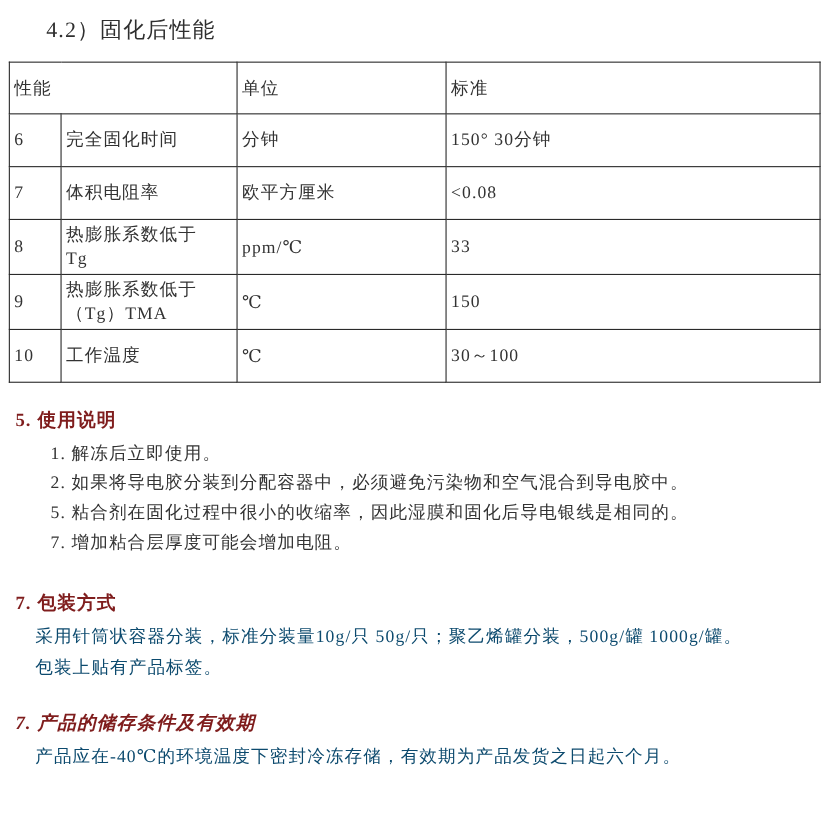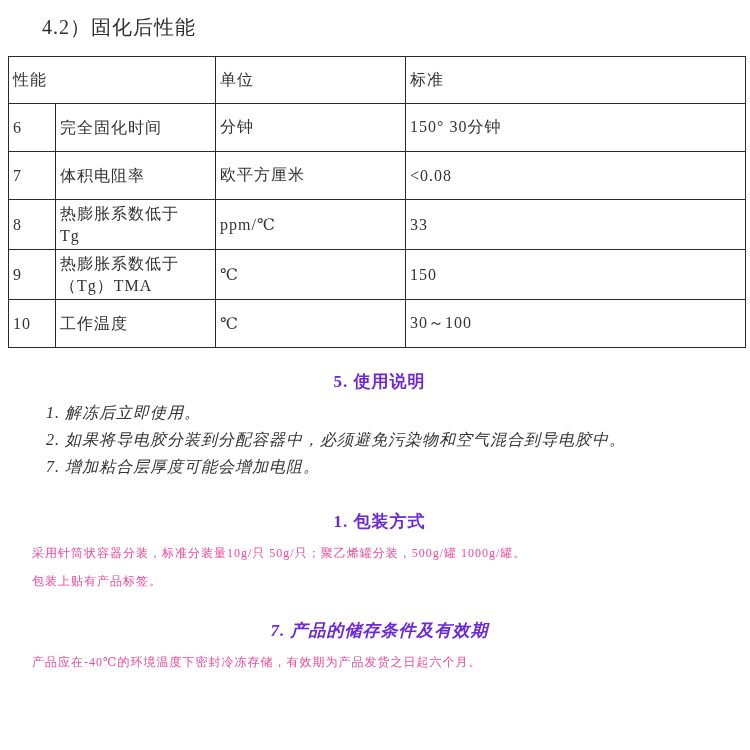--- a/index.html
+++ b/index.html
@@ -37,45 +37,43 @@
     color: #333;
     letter-spacing: 1px;
   }
   table.props tr.hdr td { height: 42px; }
   table.props tr.r-short td { height: 43px; }
   table.props tr.r-tall td { height: 45px; }
   .prop-cell { white-space: pre-line; line-height: 22px; }
   .sec-heading {
     font-weight: bold;
     font-size: 17px;
-    color: #6d28d9;
+    color: #7f1d1d;
     letter-spacing: 1px;
-    text-align: center;
   }
   #sec5-heading { margin: 22px 0 0 6px; }
   .usage-list {
     margin: 6px 0 0 0;
     padding: 0;
     list-style: none;
   }
   .usage-list li {
     margin-left: 38px;
     font-size: 16px;
     line-height: 27px;
     letter-spacing: 1px;
     color: #333;
-    font-style: italic;
   }
   #sec6-heading { margin: 30px 0 0 6px; }
   .sec-body {
     margin: 6px 0 0 24px;
-    font-size: 12px;
+    font-size: 16px;
     line-height: 28px;
     letter-spacing: 1px;
-    color: #ec4899;
+    color: #0c4a6e;
   }
   #sec7-heading { margin: 24px 0 0 6px; font-style: italic; }
 </style>
 </head>
 <body>
 
 <div class="doc">
 
   <div class="doc-title">4.2）固化后性能</div>
 
@@ -124,24 +122,25 @@
       <td>℃</td>
       <td>30～100</td>
     </tr>
   </tbody>
     </table>
 
   <div id="sec5-heading" class="sec-heading">5. 使用说明</div>
   <ul class="usage-list">
     <li>1. 解冻后立即使用。</li>
     <li>2. 如果将导电胶分装到分配容器中，必须避免污染物和空气混合到导电胶中。</li>
+    <li>5. 粘合剂在固化过程中很小的收缩率，因此湿膜和固化后导电银线是相同的。</li>
     <li>7. 增加粘合层厚度可能会增加电阻。</li>
   </ul>
 
-  <div id="sec6-heading" class="sec-heading">1. 包装方式</div>
+  <div id="sec6-heading" class="sec-heading">7. 包装方式</div>
   <div class="sec-body">
     <div>采用针筒状容器分装，标准分装量10g/只 50g/只；聚乙烯罐分装，500g/罐 1000g/罐。</div>
     <div>包装上贴有产品标签。</div>
   </div>
 
   <div id="sec7-heading" class="sec-heading">7. 产品的储存条件及有效期</div>
   <div class="sec-body">
     <div>产品应在-40℃的环境温度下密封冷冻存储，有效期为产品发货之日起六个月。</div>
   </div>
 

